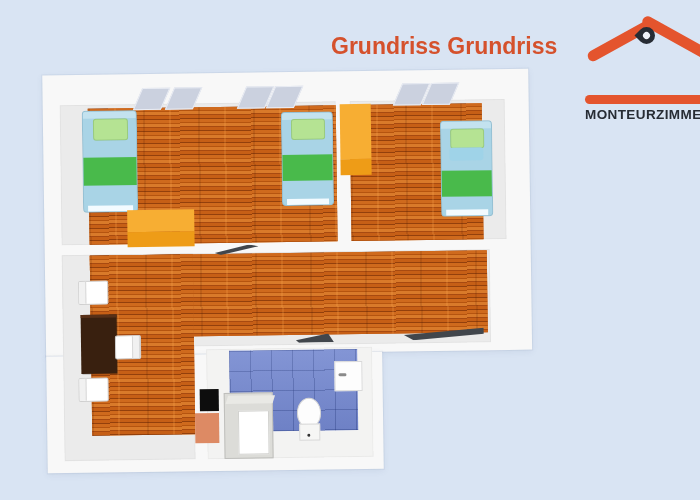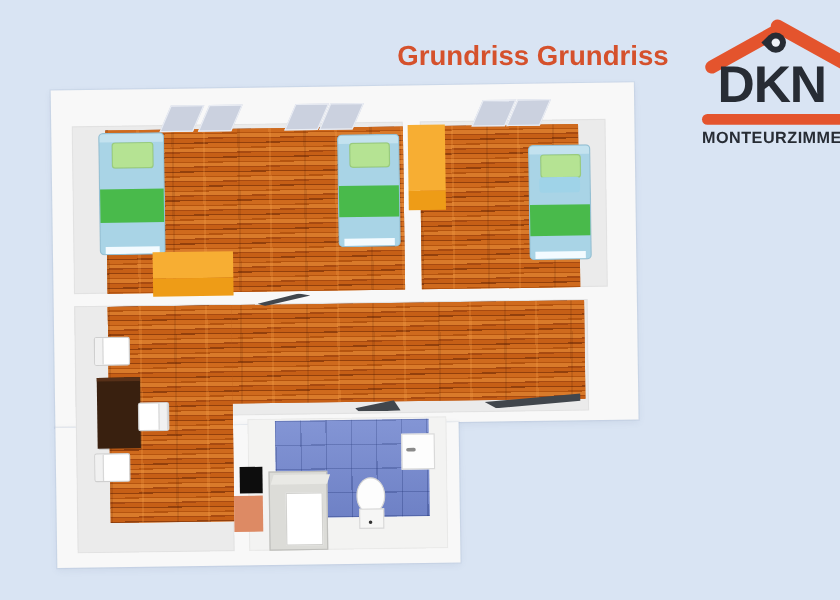--- a/index.html
+++ b/index.html
@@ -96,21 +96,20 @@
 </style>
 </head>
 <body>
 
 <div class="page-title">Grundriss Grundriss</div>
 
 <div class="logo">
   <div class="roof-bar roof-left"></div>
   <div class="roof-bar roof-right"></div>
   <div class="pin"></div>
-  <div class="logo-name">DKN</div>
   <div class="logo-bar"></div>
   <div class="logo-tagline">MONTEURZIMMER</div>
 </div>
 
 <div class="plan">
 
   <div class="wall-block wall-a"></div>
   <div class="wall-block wall-b"></div>
 
   <div class="interior" style="left:17px;top:30px;width:276px;height:140px;"></div>

